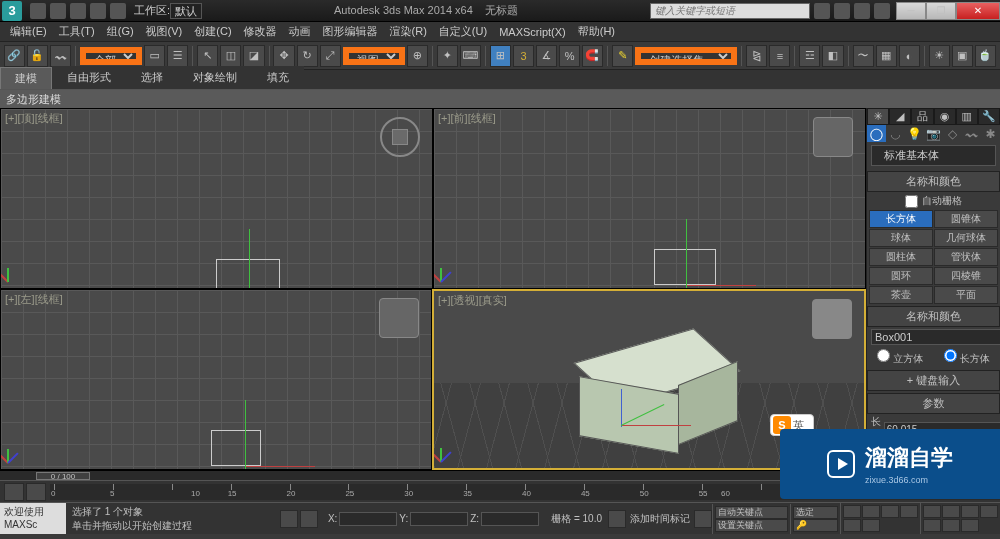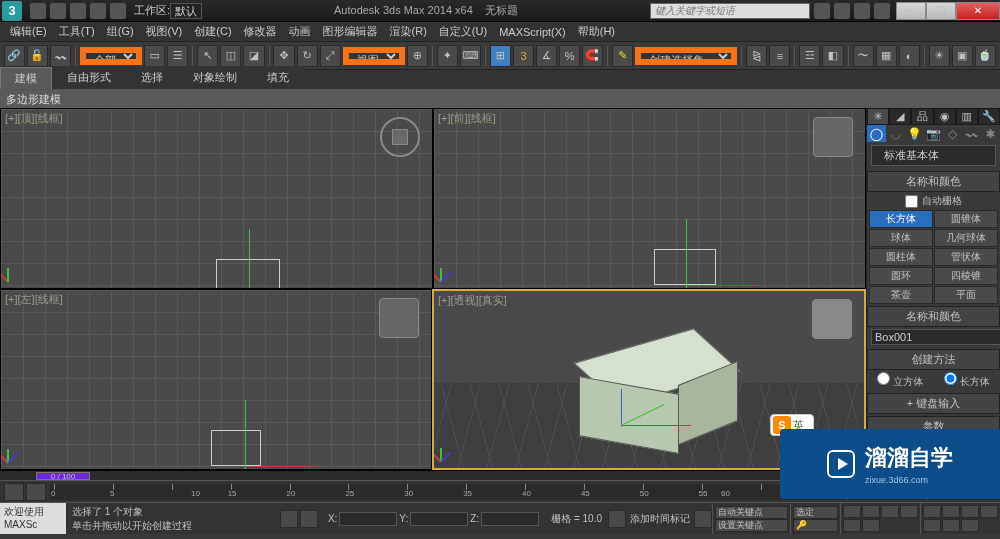--- a/index.html
+++ b/index.html
@@ -79,21 +79,21 @@
     .cmd-row { display:flex; align-items:center; padding: 2px 4px; gap:4px; }
     .name-input { flex:1; background:#2a2a2a; border:1px solid #555; color:#ccc; padding:1px 3px; font-size:11px; height:16px; }
     .radio-row { display: flex; justify-content: space-around; padding: 2px 0; font-size: 10px; }
     .spinner-row { display:flex; align-items:center; padding: 1px 4px; font-size:10px; }
     .spinner-row label { width: 36px; }
     .spinner-input { flex:1; background:#2a2a2a; border:1px solid #555; color:#ccc; padding:0 2px; font-size:10px; height:14px; }
     .check-row { display:flex; align-items:center; justify-content:center; padding:2px; font-size:10px; gap:4px; }
     
     
     .time-scrub { height: 10px; background:#2a2a2a; border-top:1px solid #000; position: relative; }
-    .time-scrub .handle { position:absolute; left: 36px; width: 54px; height: 8px; top:1px; background:#6d28d9; border:1px solid #777; font-size:8px; text-align:center; line-height:7px; }
+    .time-scrub .handle { position:absolute; left: 36px; width: 54px; height: 8px; top:1px; background:#404040; border:1px solid #777; font-size:8px; text-align:center; line-height:7px; }
     .timeline { height: 22px; background:#333; display:flex; align-items:center; position:relative; border-top:1px solid #555; }
     .timeline-left { display:flex; gap:2px; padding:0 4px; align-items:center; }
     .tl-btn { width:20px; height:18px; background:#4a4a4a; border:1px solid #2a2a2a; }
     .timeline-ruler { flex:1; height:16px; background:#2a2a2a; position:relative; font-size:8px; color:#aaa; overflow:hidden; }
     .tick { position:absolute; top:0; width:1px; height:6px; background:#888; }
     .tick-label { position:absolute; top:5px; font-size:8px; }
     .status-bar { height: 32px; background:#333; display:flex; align-items:center; font-size:10px; border-top:1px solid #555; }
     .status-left { width: 66px; background:#ddd; color:#333; padding:2px 4px; height:100%; }
     .status-info { flex:1; padding: 0 6px; line-height: 14px; }
     .status-icons { display:flex; gap:2px; padding:0 4px; }
@@ -320,21 +320,20 @@
       <div class="obj-btn">茶壶</div>
       <div class="obj-btn">平面</div>
     </div>
 
     <div class="rollout-hdr">名称和颜色</div>
     <div class="cmd-row">
       <input class="name-input" value="Box001" style="">
 
     </div>
 
-    <div class="rollout-hdr">创建方法</div>
     <div class="radio-row">
       <label><input type="radio" name="cm" style=""> <span>立方体</span></label>
       <label><input type="radio" name="cm" checked="" style=""> <span>长方体</span></label>
     </div>
 
     <div class="rollout-hdr">+ <span>键盘输入</span></div>
     <div class="rollout-hdr">参数</div>
     <div class="spinner-row">
       <label>长度:</label>
       <input class="spinner-input" value="60.015" style="">

